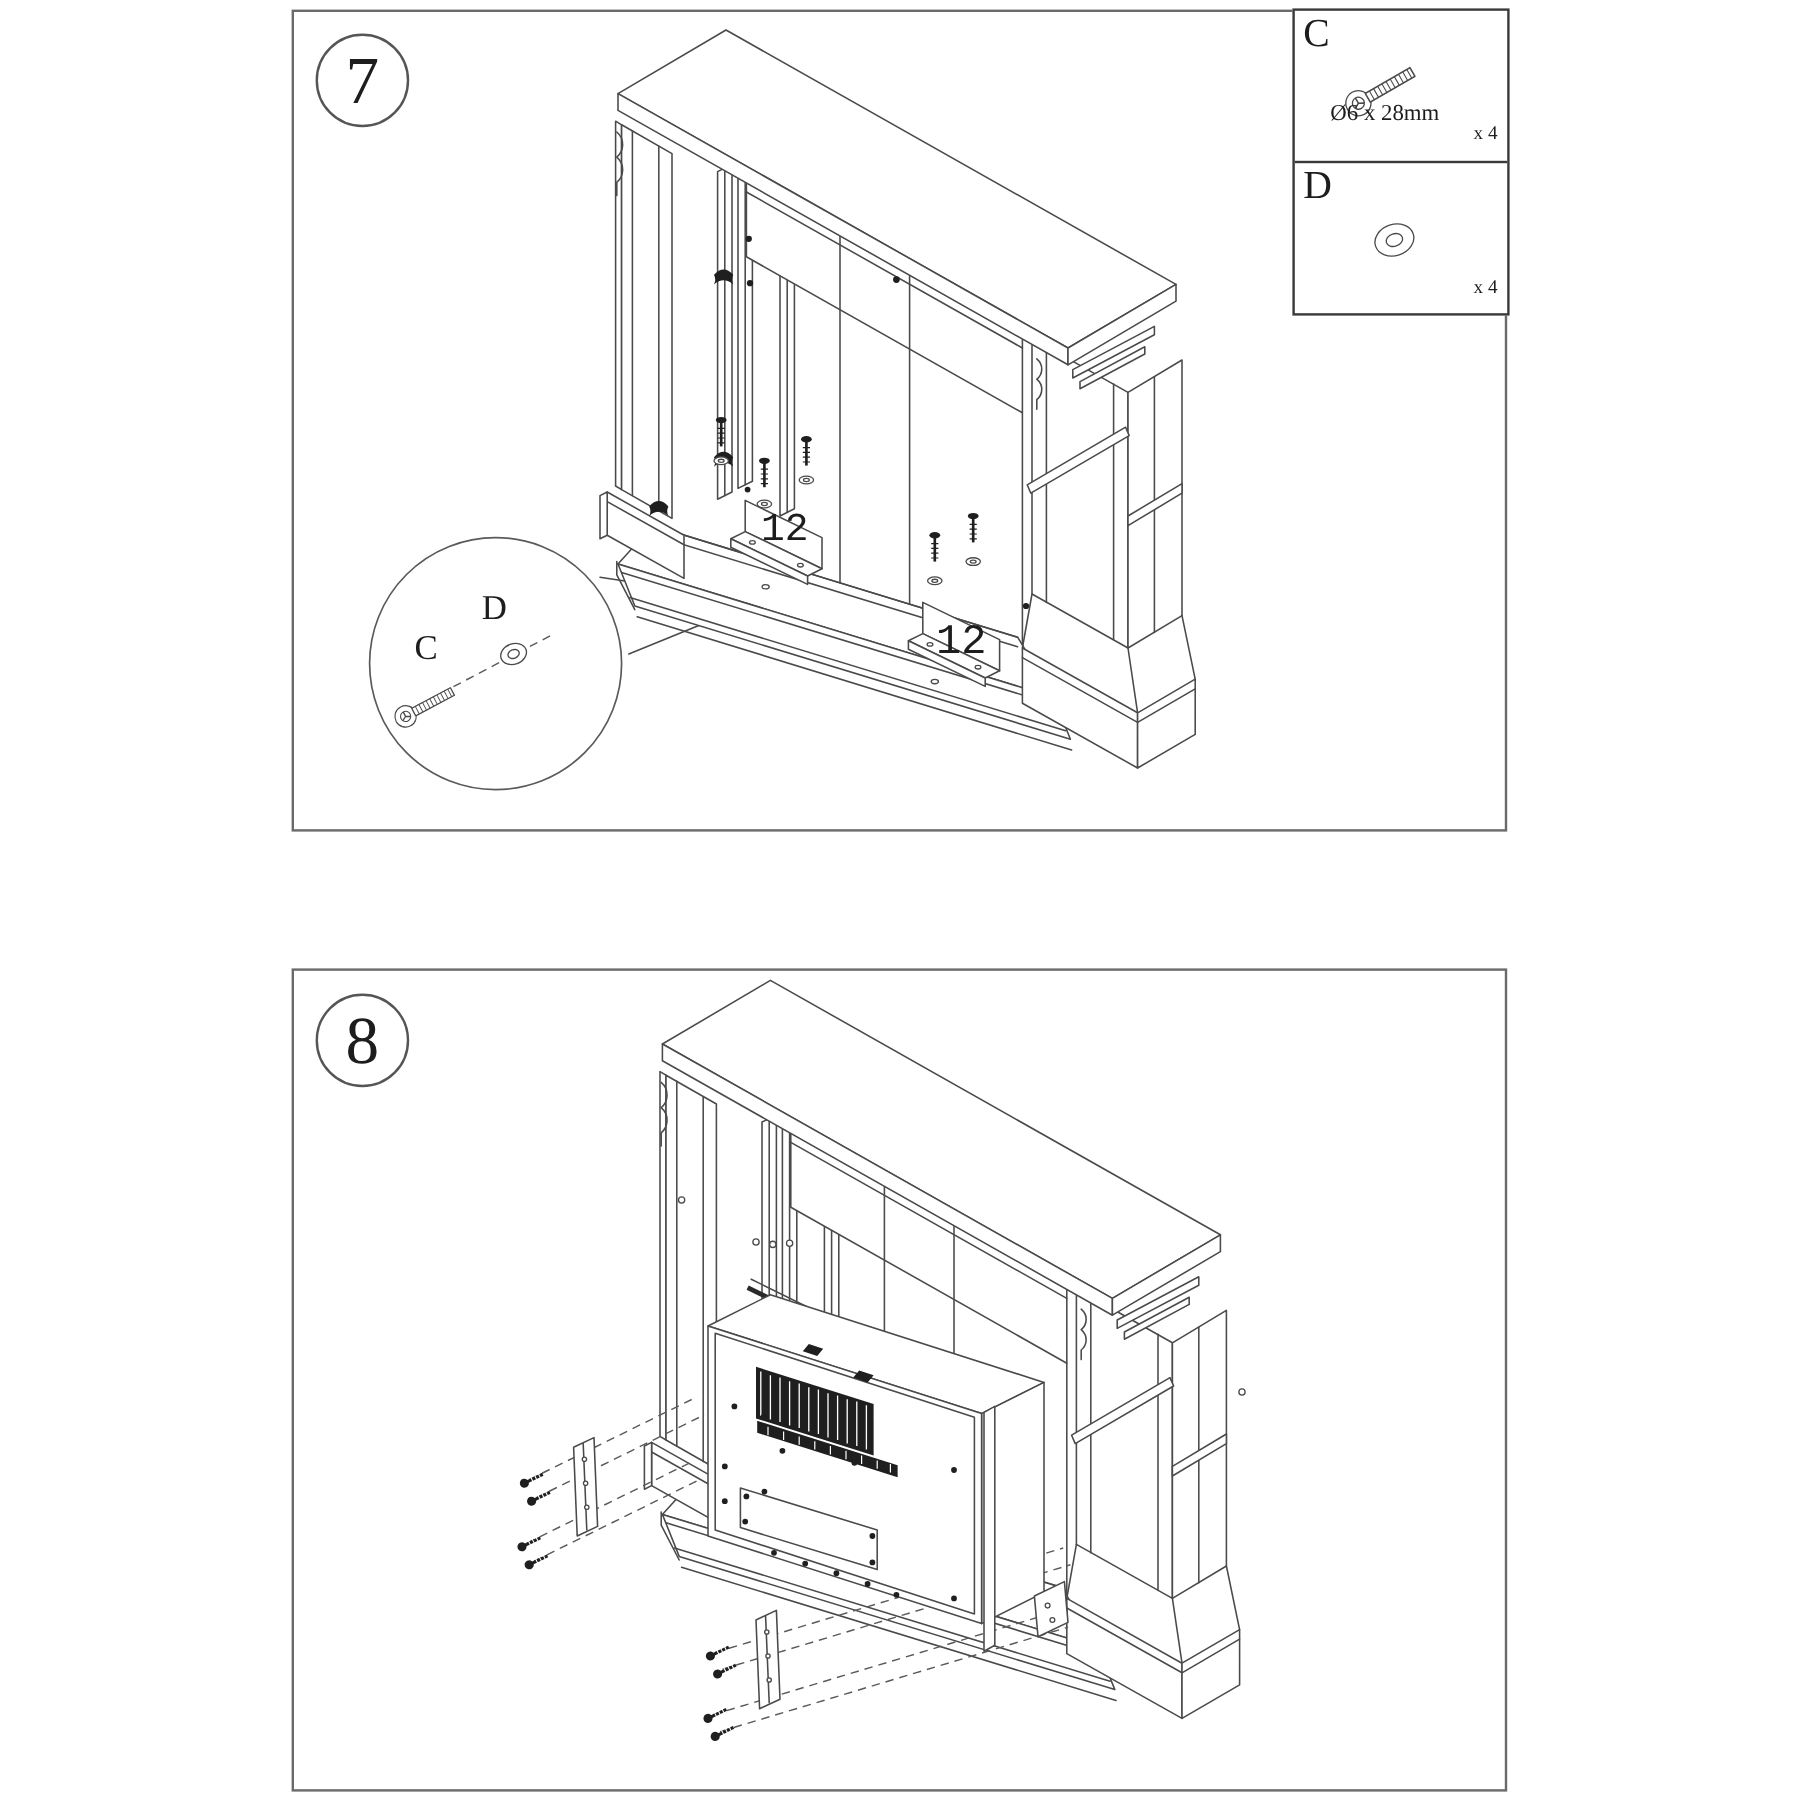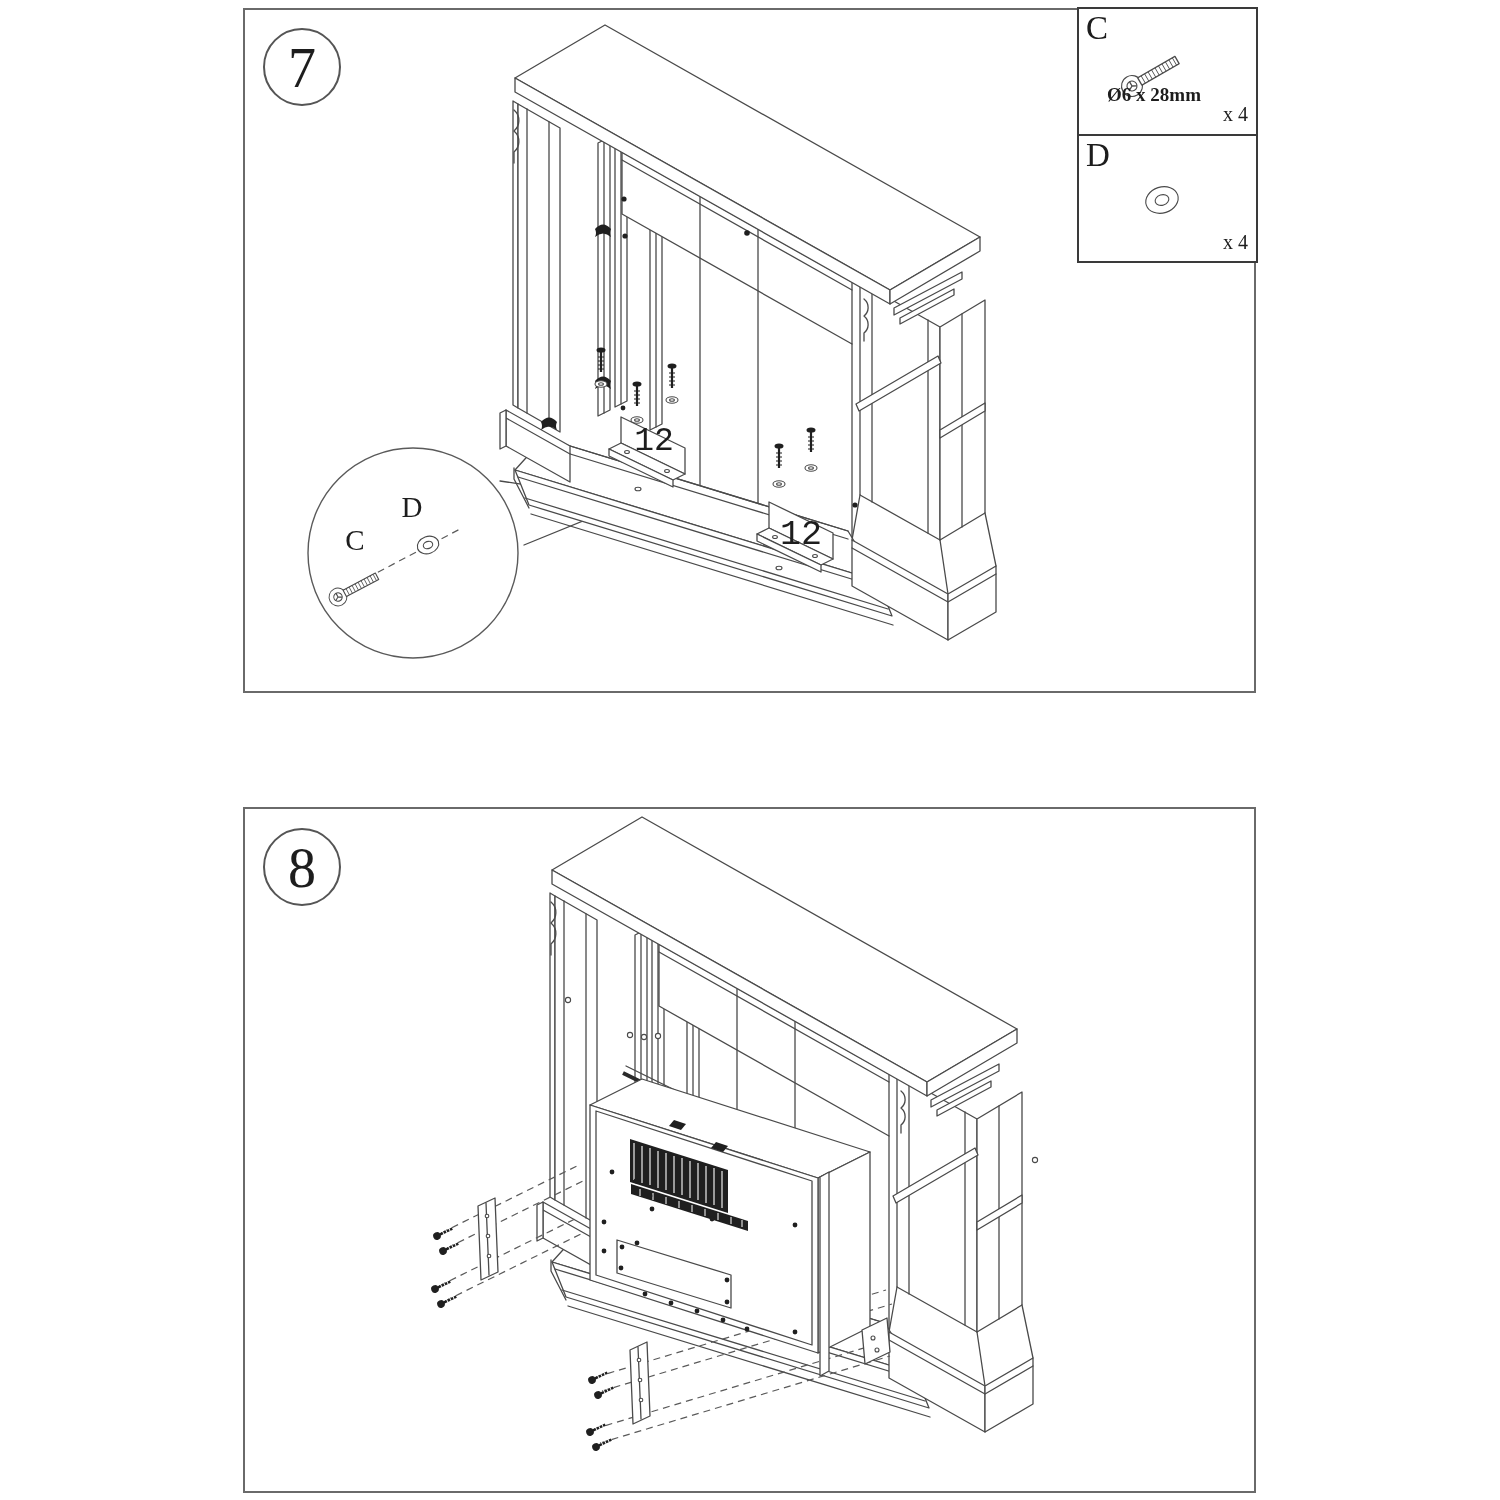--- a/index.html
+++ b/index.html
@@ -6,22 +6,22 @@
   #stage{position:relative;width:1500px;height:1500px;background:#ffffff;overflow:hidden;
          font-family:"Liberation Serif","DejaVu Serif",serif;color:#1d1d1d;}
   .panel{position:absolute;border:2px solid #6a6a6a;background:#ffffff;box-sizing:border-box;}
   #lineart{position:absolute;left:0;top:0;pointer-events:none;}
   .txt{position:absolute;line-height:1;white-space:nowrap;}
   .badge{position:absolute;width:78px;height:78px;border:2px solid #555;border-radius:50%;
          text-align:center;line-height:76px;font-size:56px;background:#fff;box-sizing:border-box;}
   .legend{position:absolute;border:2px solid #3a3a3a;background:#fff;box-sizing:border-box;}
   .legend-cell{position:absolute;left:0;width:100%;box-sizing:border-box;}
   .legend-cell.top{border-bottom:2px solid #3a3a3a;}
-  .lspec{position:absolute;text-align:center;font-size:19px;font-weight:bold;}
-  .lqty{position:absolute;text-align:right;font-size:20px;}
+  .lspec{position:absolute;text-align:center;font-size:19px;}
+  .lqty{position:absolute;text-align:right;font-size:16px;}
   .clabel{font-size:29px;}
   .blabel{text-align:center;font-size:33px;font-family:Liberation Mono, monospace;}
   svg{display:block;}
   .ln{stroke:#4a4a4a;stroke-width:1.3;fill:none;stroke-linejoin:round;stroke-linecap:round;}
   .face{stroke:#4a4a4a;stroke-width:1.3;fill:#ffffff;stroke-linejoin:round;}
   .dk{fill:#1f1f1f;stroke:none;}
   .dash{stroke:#5a5a5a;stroke-width:1.2;fill:none;stroke-dasharray:7 5;}
   .dot{fill:#1f1f1f;}
   .hole{stroke:#4a4a4a;stroke-width:1.1;fill:#ffffff;}
 </style>

